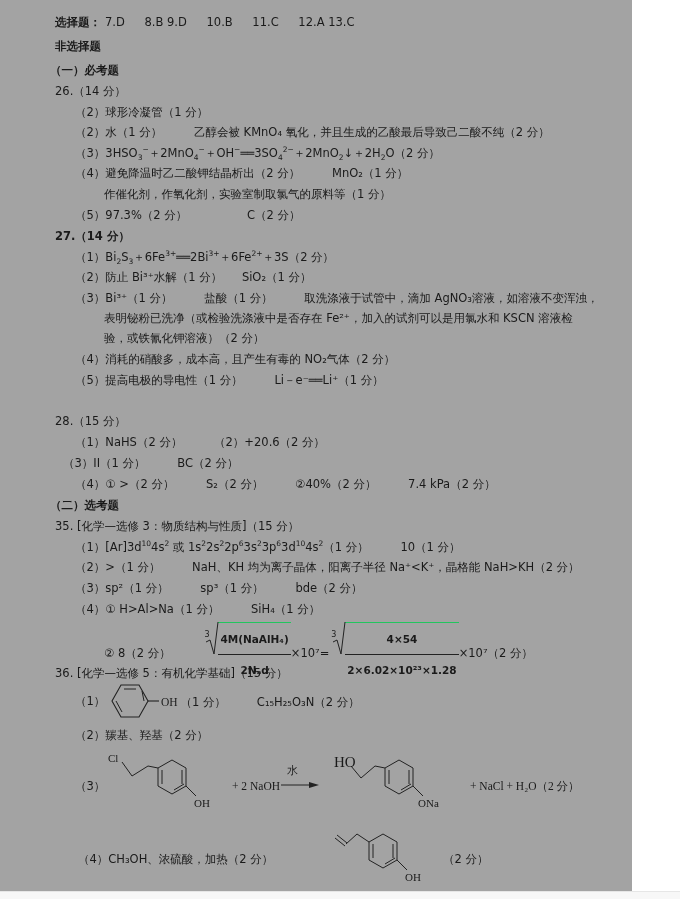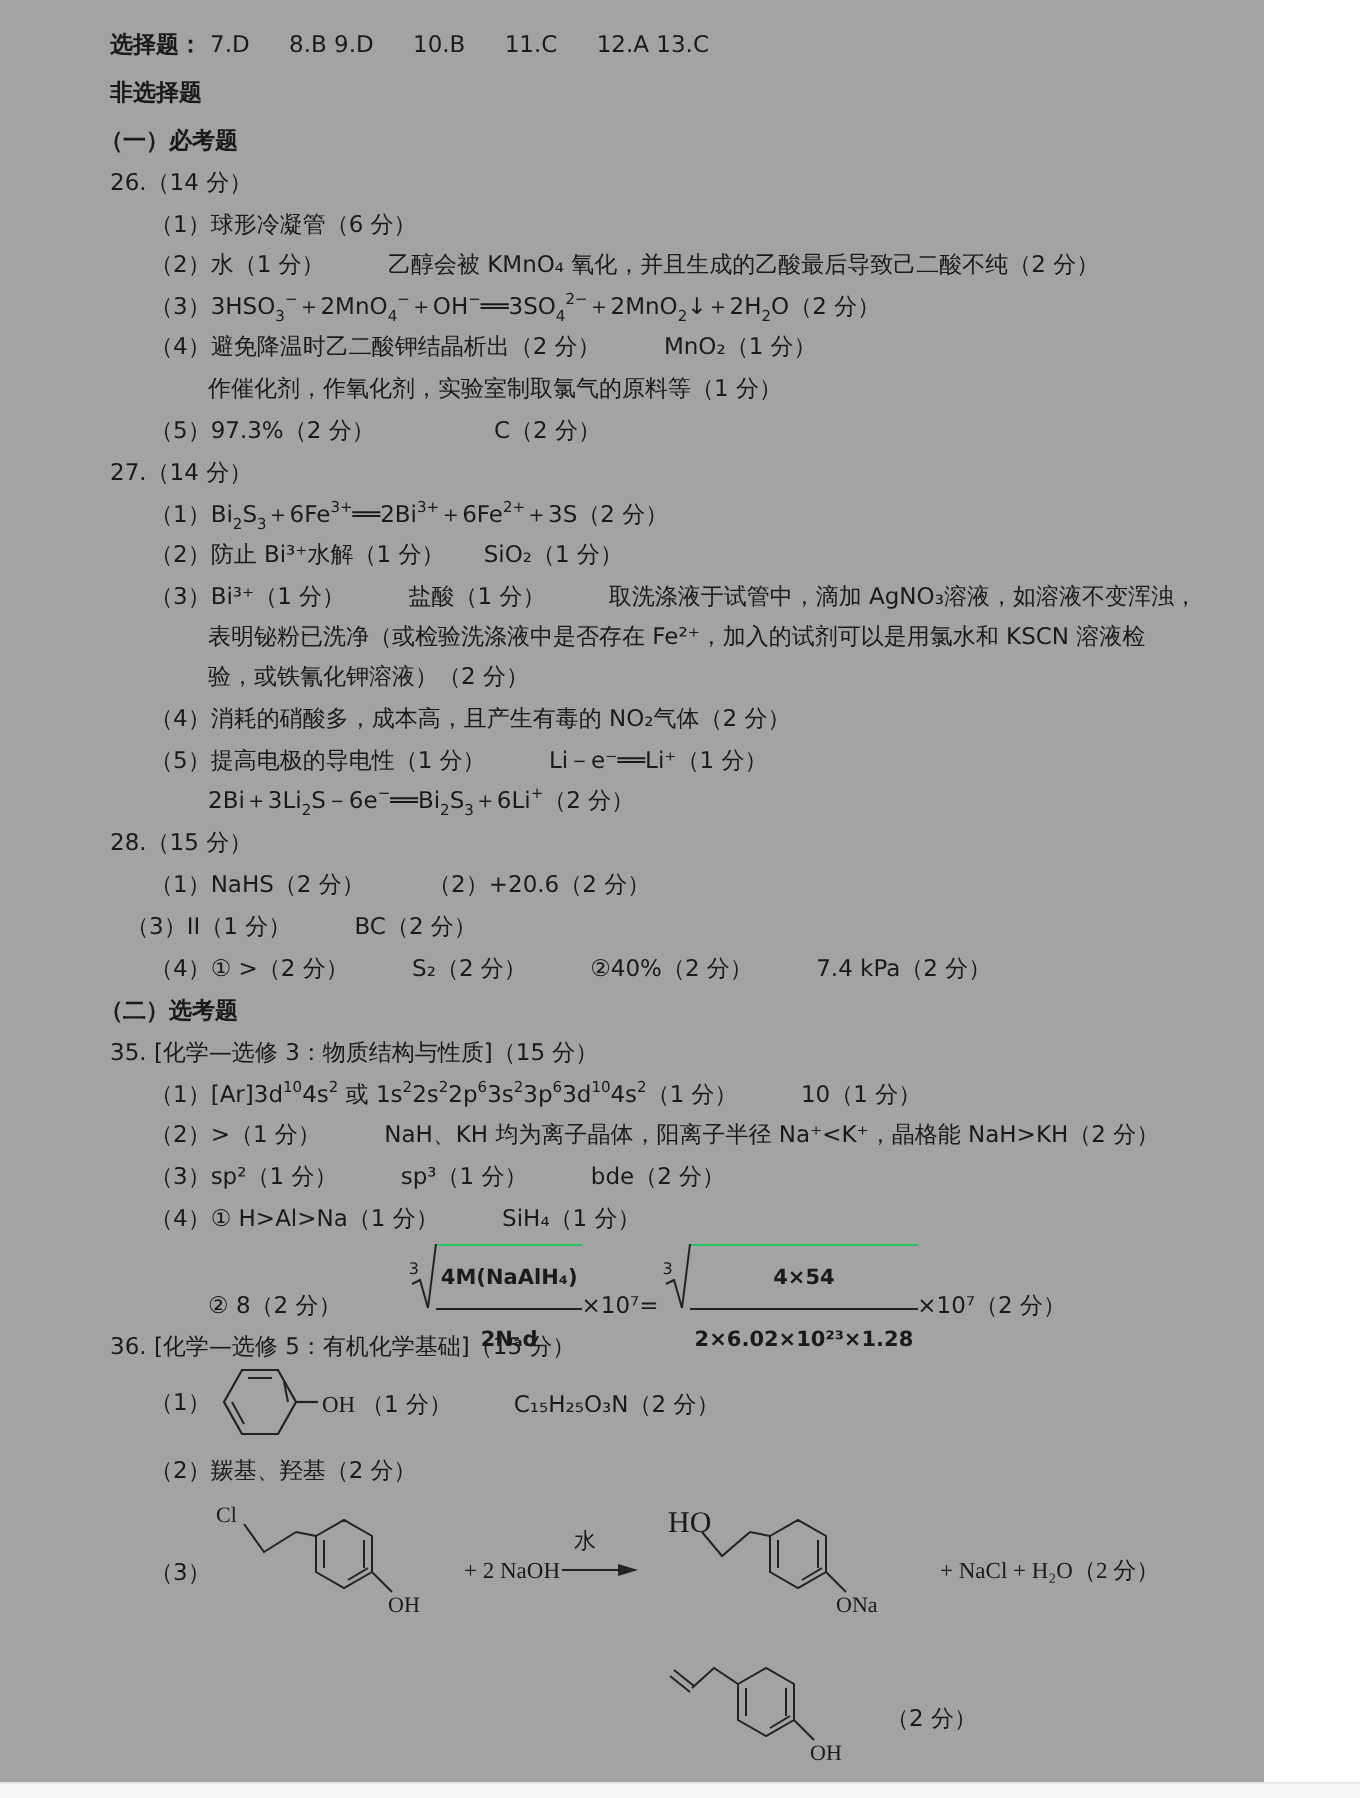--- a/index.html
+++ b/index.html
@@ -38,60 +38,57 @@
       <span>10.B</span><span class="gap-s"></span>
       <span>11.C</span><span class="gap-s"></span>
       <span>12.A</span>
       <span>13.C</span>
     </span>
   </div>
   <div class="line bold" style="left:55px;top:38px;">非选择题</div>
   <div class="line bold" style="left:50px;top:62px;">（一）必考题</div>
 
   <div class="line" style="left:55px;top:83px;">26.（14 分）</div>
-  <div class="line" style="left:75px;top:104px;">（1）球形冷凝管（6 分）</div>
+  <div class="line" style="left:75px;top:104px;">（2）球形冷凝管（1 分）</div>
   <div class="line" style="left:75px;top:124px;">
     <span>（2）水（1 分）</span><span class="gap"></span>
     <span>乙醇会被 KMnO₄ 氧化，并且生成的乙酸最后导致己二酸不纯（2 分）</span>
   </div>
   <div class="line" style="left:75px;top:145px;">
     <span>（3）</span>3HSO<sub>3</sub><sup>−</sup>＋2MnO<sub>4</sub><sup>−</sup>＋OH<sup>−</sup>══3SO<sub>4</sub><sup>2−</sup>＋2MnO<sub>2</sub>↓＋2H<sub>2</sub>O<span>（2 分）</span>
   </div>
   <div class="line" style="left:75px;top:165px;">
     <span>（4）避免降温时乙二酸钾结晶析出（2 分）</span><span class="gap"></span>
     <span>MnO₂</span><span>（1 分）</span>
   </div>
   <div class="line" style="left:104px;top:186px;">作催化剂，作氧化剂，实验室制取氯气的原料等（1 分）</div>
   <div class="line" style="left:75px;top:207px;">
     <span>（5）97.3%（2 分）</span><span class="gap"></span><span class="gap"></span>
     <span>C（2 分）</span>
   </div>
 
-  <div class="line" style="left:55px;top:228px;">27.（14 分）</div>
+  <div class="line" style="left:55px;top:228px;font-weight:bold;">27.（14 分）</div>
   <div class="line" style="left:75px;top:249px;">
     <span>（1）</span>Bi<sub>2</sub>S<sub>3</sub>＋6Fe<sup>3+</sup>══2Bi<sup>3+</sup>＋6Fe<sup>2+</sup>＋3S<span>（2 分）</span>
   </div>
   <div class="line" style="left:75px;top:269px;">
     <span>（2）防止 Bi³⁺水解（1 分）</span><span class="gap-s"></span>
     <span>SiO₂（1 分）</span>
   </div>
   <div class="line" style="left:75px;top:290px;">
     <span>（3）Bi³⁺（1 分）</span><span class="gap"></span>
     <span>盐酸（1 分）</span><span class="gap"></span>
     <span>取洗涤液于试管中，滴加 AgNO₃溶液，如溶液不变浑浊，</span>
   </div>
   <div class="line" style="left:104px;top:310px;">表明铋粉已洗净（或检验洗涤液中是否存在 Fe²⁺，加入的试剂可以是用氯水和 KSCN 溶液检</div>
   <div class="line" style="left:104px;top:330px;">验，或铁氰化钾溶液）（2 分）</div>
   <div class="line" style="left:75px;top:351px;">（4）消耗的硝酸多，成本高，且产生有毒的 NO₂气体（2 分）</div>
   <div class="line" style="left:75px;top:372px;">
     <span>（5）提高电极的导电性（1 分）</span><span class="gap"></span>
     <span>Li－e⁻══Li⁺（1 分）</span>
-  </div>
-  <div class="line" style="left:104px;top:392px;">
-    2Bi＋3Li<sub>2</sub>S－6e<sup>−</sup>══Bi<sub>2</sub>S<sub>3</sub>＋6Li<sup>+</sup><span>（2 分）</span>
   </div>
 
   <div class="line" style="left:55px;top:413px;">28.（15 分）</div>
   <div class="line" style="left:75px;top:434px;">
     <span>（1）NaHS（2 分）</span><span class="gap"></span>
     <span>（2）+20.6（2 分）</span>
   </div>
   <div class="line" style="left:63px;top:455px;">
     <span>（3）II（1 分）</span><span class="gap"></span>
     <span>BC（2 分）</span>
@@ -181,20 +178,21 @@
     <line x1="40" y1="16" x2="50" y2="18" stroke="#222" stroke-width="1"></line>
     <line x1="54" y1="20" x2="54" y2="34" stroke="#222" stroke-width="1"></line>
     <line x1="74" y1="20" x2="74" y2="34" stroke="#222" stroke-width="1"></line>
     <line x1="66" y1="40" x2="76" y2="34" stroke="#222" stroke-width="1"></line>
     <line x1="78" y1="36" x2="88" y2="46" stroke="#222" stroke-width="1"></line>
   </svg>
   <div class="line serif" style="left:334px;top:754px;font-size:15px;">HO</div>
   <div class="line serif" style="left:418px;top:795px;font-size:11px;">ONa</div>
   <div class="line serif" style="left:470px;top:778px;">+ NaCl + H₂O（2 分）</div>
 
+  <div class="line" style="left:78px;top:851px;">（4）CH₃OH、浓硫酸，加热（2 分）</div>
   <svg style="position:absolute;left:335px;top:828px;" width="90" height="60">
     <line x1="0" y1="10" x2="10" y2="18" stroke="#222" stroke-width="1"></line>
     <line x1="2" y1="7" x2="12" y2="15" stroke="#222" stroke-width="1"></line>
     <polyline points="11,16 22,6 34,14" fill="none" stroke="#222" stroke-width="1"></polyline>
     <polygon points="34,14 48,6 62,14 62,32 48,40 34,32" fill="none" stroke="#222" stroke-width="1"></polygon>
     <line x1="38" y1="16" x2="38" y2="30" stroke="#222" stroke-width="1"></line>
     <line x1="58" y1="16" x2="58" y2="30" stroke="#222" stroke-width="1"></line>
     <line x1="50" y1="36" x2="60" y2="30" stroke="#222" stroke-width="1"></line>
     <line x1="62" y1="32" x2="72" y2="42" stroke="#222" stroke-width="1"></line>
   </svg>

